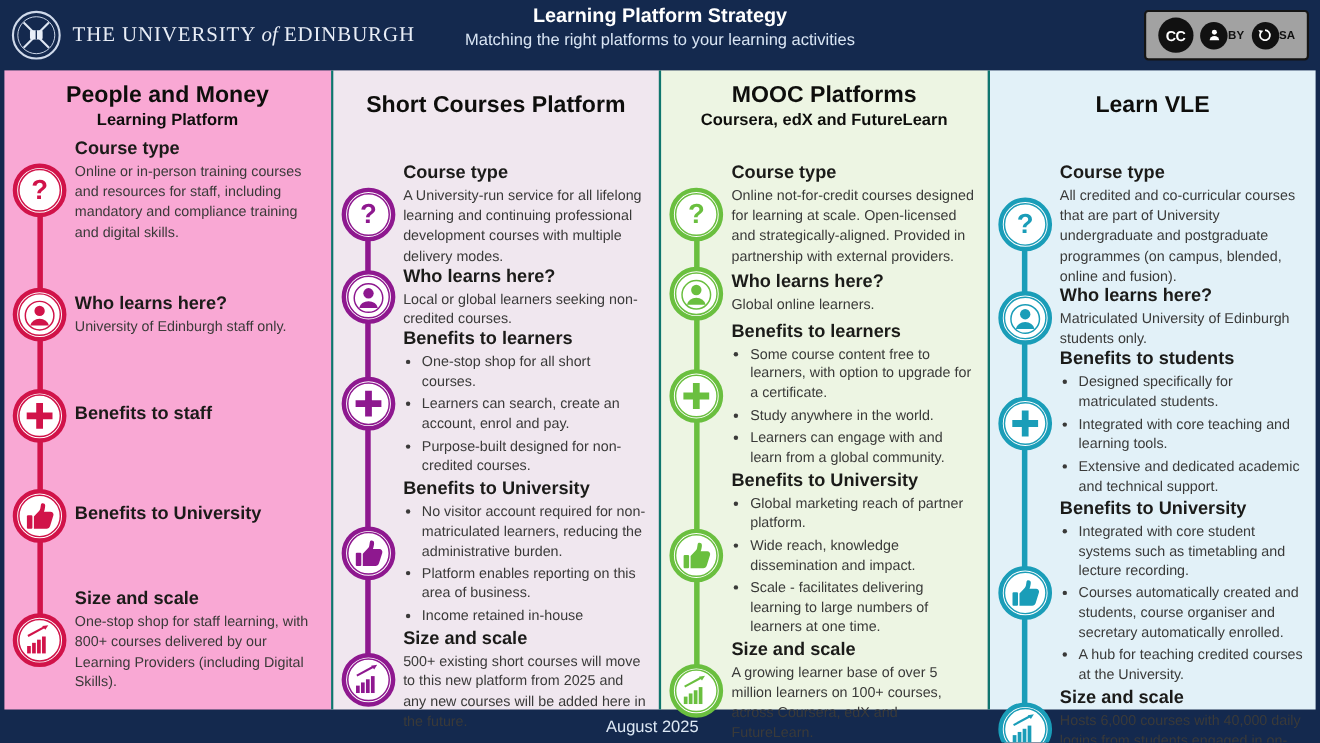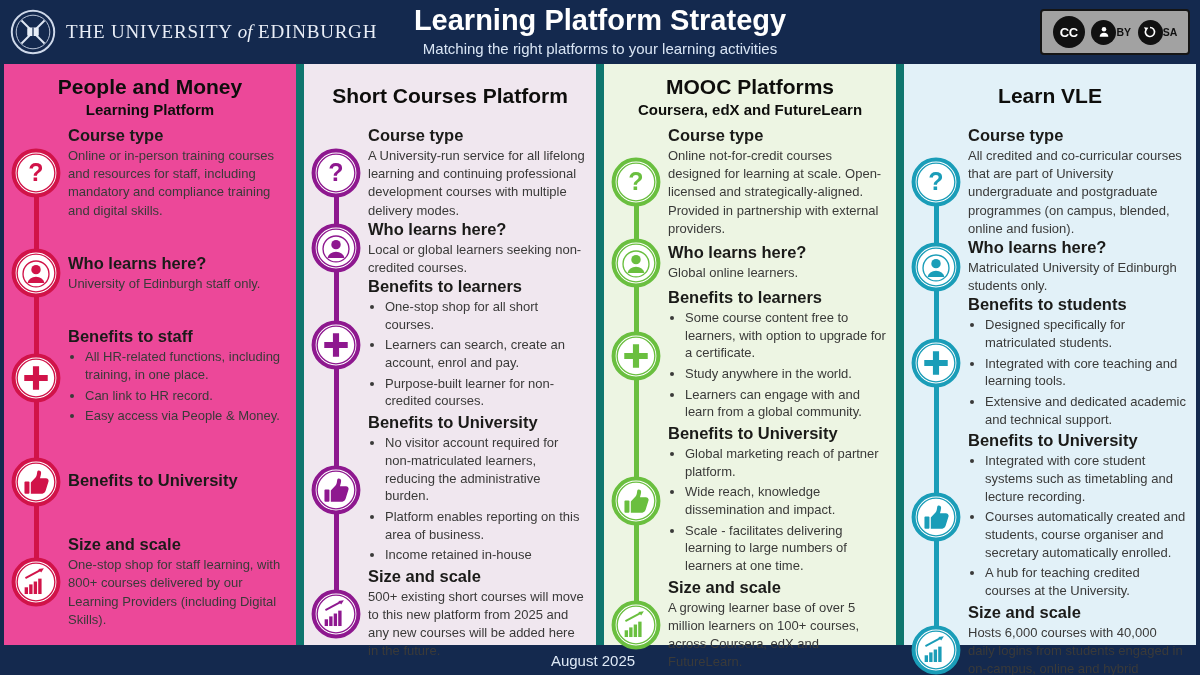--- a/index.html
+++ b/index.html
@@ -8,33 +8,33 @@
     width:1200px; height:675px; overflow:hidden;
     background:#14294e;
     font-family:"Liberation Sans","DejaVu Sans",sans-serif;
   }
   
   .header { height:64px; background:#14294e; display:flex; align-items:center; position:relative; padding:0 10px; }
   .logo-group { display:flex; align-items:center; gap:10px; }
   .wordmark { font-family:"Liberation Serif","DejaVu Serif",serif; font-size:19px; letter-spacing:.8px; color:#e9eef7; white-space:nowrap;text-align:right; }
   .wordmark .of { font-style:italic; letter-spacing:0; }
   .head-center { position:absolute; left:50%; transform:translateX(-50%); text-align:center; top:5px; width:640px; }
-  .head-title { font-size:29px; font-weight:bold; color:#ffffff; line-height:1.1; margin:0; }
+  .head-title { font-size:18px; font-weight:bold; color:#ffffff; line-height:1.1; margin:0; }
   .head-sub { font-size:15px; color:#d9e5f4; margin-top:3px; }
   .cc-badge { margin-left:auto; height:46px; width:150px; background:#a2a2a2; border:2px solid #151515; border-radius:4px;
               display:flex; align-items:center; justify-content:space-evenly; padding:16px 4px; }
   .cc-circle { background:#111; border-radius:50%; display:flex; align-items:center; justify-content:center; color:#fff; }
   .cc-big { width:32px; height:32px; font-weight:bold; font-size:13px; letter-spacing:-0.5px; }
   .cc-group { display:flex; align-items:center; }
   .cc-group .cc-circle { width:25px; height:25px; }
   .cc-label { font-size:10.5px; font-weight:bold; color:#111; margin-top:1px; line-height:1; }
   
   .columns { display:flex; height:581px; border-left:4px solid #14294e; border-right:4px solid #14294e; }
   .column { flex:1 1 0; position:relative; display:flex; flex-direction:column; padding:9px 0 4px; }
-  .column + .column { border-left:8px solid #0f766e; }
+  .column + .column { border-left:2px solid #0f766e;gap:22px; }
   .col-title { min-height:47px; display:flex; flex-direction:column; justify-content:center; text-align:center; z-index:1; }
   .col-title h2 { font-size:21px; margin:0; color:#0e0e0c; line-height:1.15; }
   .col-sub { font-size:15px; font-weight:bold; margin:1px 0 0; color:#0e0e0c; }
   .col-body { flex:1; display:flex; flex-direction:column; justify-content:space-between; padding:6px 0 12px; }
   .section { display:flex; align-items:center; position:relative; z-index:1; }
   .icon-wrap { flex:0 0 64px; display:flex; justify-content:center; }
   .sec-content { flex:1; padding-right:10px; }
   .sec-content h3 { font-size:16.5px; margin:0 0 2px; color:#1b1b19; }
   .sec-content p { font-size:13px; line-height:1.4; margin:0; color:#3a3a39; }
   .sec-content ul { margin:2px 0 0; padding-left:17px; font-size:13px; line-height:1.36; color:#3a3a39; }
@@ -84,21 +84,21 @@
           <path d="M12 5.2 a6.8 6.8 0 1 1 -6.1 3.6" fill="none" stroke="#fff" stroke-width="2.4"></path>
           <path d="M3 5 l3 5.4 3.6-4.6 z" fill="#fff"></path>
         </svg>
       </div>
       <div class="cc-label">SA</div>
     </div>
   </div>
 </div>
 
 <div class="columns" id="columns">
-    <div class="column" style="background: #ec4899;">
+    <div class="column" style="background: #f9a8d4;">
       <div class="timeline" style="background: rgb(209, 19, 73); top: 108.875px; height: 415.812px;"></div>
       <div class="col-title">
         <h2>People and Money</h2>
         <div class="col-sub">Learning Platform</div>
       </div>
       <div class="col-body">
         <div class="section">
           <div class="icon-wrap">
             <svg width="50" height="50" viewBox="0 0 52 52">
               <circle cx="26" cy="26" r="23.3" fill="#fff" stroke="#d11349" stroke-width="4.2"></circle>
@@ -129,25 +129,20 @@
         <div class="section">
           <div class="icon-wrap">
             <svg width="50" height="50" viewBox="0 0 52 52">
               <circle cx="26" cy="26" r="23.3" fill="#fff" stroke="#d11349" stroke-width="4.2"></circle>
               <circle cx="26" cy="26" r="19.6" fill="none" stroke="#d11349" stroke-width="1.4"></circle>
               <path d="M26 13.8 V38.2 M13.8 26 H38.2" stroke="#d11349" stroke-width="6.4"></path>
             </svg>
           </div>
           <div class="sec-content">
             <h3>Benefits to staff</h3>
-            <ul>
-              <li>All HR-related functions, including training, in one place.</li>
-              <li>Can link to HR record.</li>
-              <li>Easy access via People &amp; Money.</li>
-            </ul>
           </div>
         </div>
         <div class="section">
           <div class="icon-wrap">
             <svg width="50" height="50" viewBox="0 0 52 52">
               <circle cx="26" cy="26" r="23.3" fill="#fff" stroke="#d11349" stroke-width="4.2"></circle>
               <circle cx="26" cy="26" r="19.6" fill="none" stroke="#d11349" stroke-width="1.4"></circle>
               <rect x="14" y="25.5" width="5.2" height="12.6" rx="1" fill="#d11349"></rect>
               <path d="M20.6 38.1 V26.5 L25.5 21.3 c0.7-0.7 1.1-1.6 1.3-2.9 l0.5-3.1 c0.4-2.2 4-1.6 4 0.9 0 1.9-0.5 4-1.2 5.8 h6.2 c1.9 0 3.3 1.8 2.7 3.6 l-3 9.6 c-0.5 1.5-1.9 2.9-3.4 2.9 z" fill="#d11349"></path>
             </svg>
@@ -218,21 +213,21 @@
               <circle cx="26" cy="26" r="23.3" fill="#fff" stroke="#8e188f" stroke-width="4.2"></circle>
               <circle cx="26" cy="26" r="19.6" fill="none" stroke="#8e188f" stroke-width="1.4"></circle>
               <path d="M26 13.8 V38.2 M13.8 26 H38.2" stroke="#8e188f" stroke-width="6.4"></path>
             </svg>
           </div>
           <div class="sec-content">
             <h3>Benefits to learners</h3>
             <ul>
               <li>One-stop shop for all short courses.</li>
               <li>Learners can search, create an account, enrol and pay.</li>
-              <li>Purpose-built learner for non-credited courses.</li>
+              <li>Purpose-built designed for non-credited courses.</li>
             </ul>
           </div>
         </div>
         <div class="section">
           <div class="icon-wrap">
             <svg width="50" height="50" viewBox="0 0 52 52">
               <circle cx="26" cy="26" r="23.3" fill="#fff" stroke="#8e188f" stroke-width="4.2"></circle>
               <circle cx="26" cy="26" r="19.6" fill="none" stroke="#8e188f" stroke-width="1.4"></circle>
               <rect x="14" y="25.5" width="5.2" height="12.6" rx="1" fill="#8e188f"></rect>
               <path d="M20.6 38.1 V26.5 L25.5 21.3 c0.7-0.7 1.1-1.6 1.3-2.9 l0.5-3.1 c0.4-2.2 4-1.6 4 0.9 0 1.9-0.5 4-1.2 5.8 h6.2 c1.9 0 3.3 1.8 2.7 3.6 l-3 9.6 c-0.5 1.5-1.9 2.9-3.4 2.9 z" fill="#8e188f"></path>

